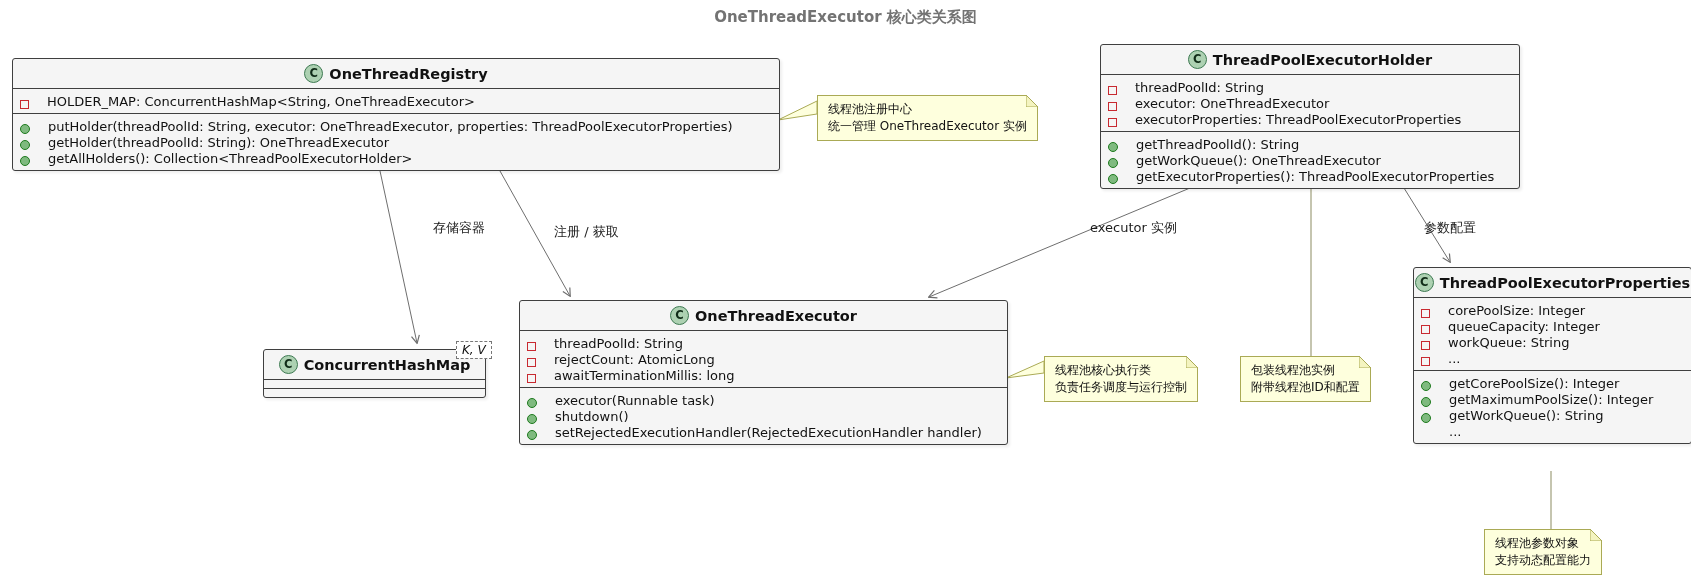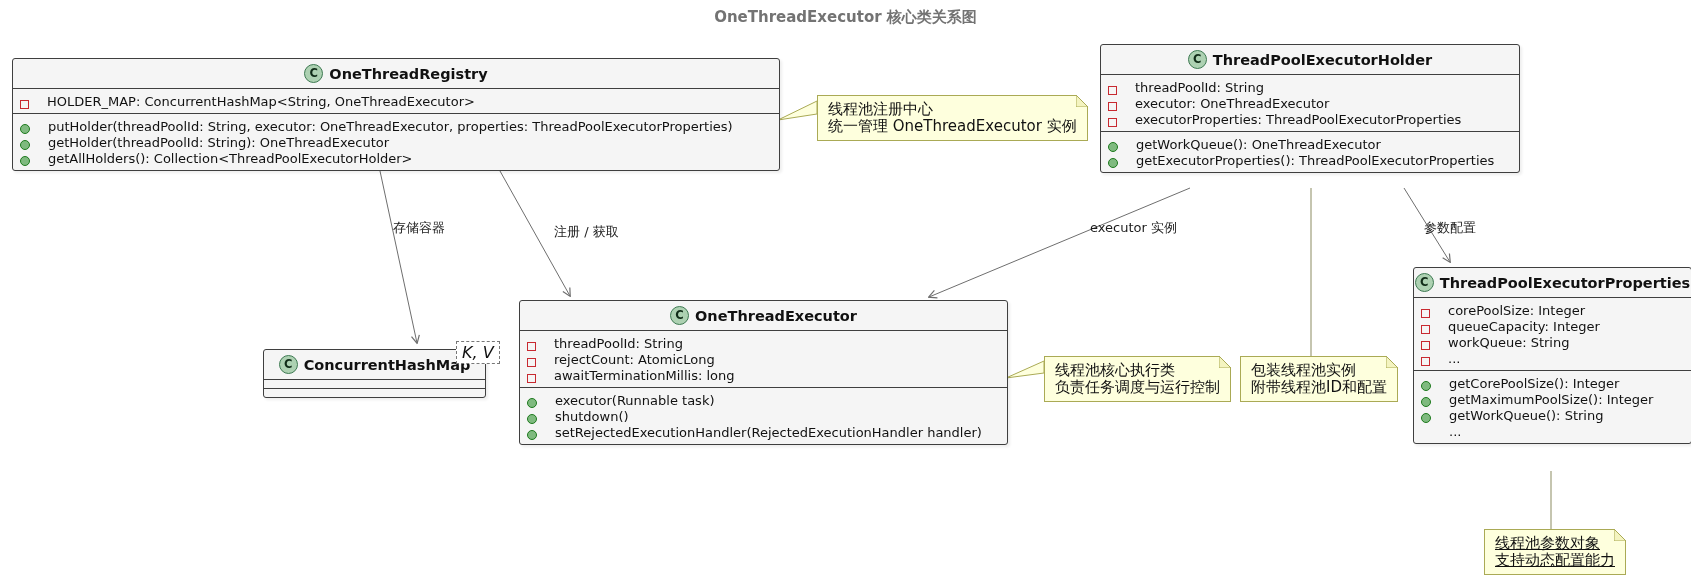--- a/index.html
+++ b/index.html
@@ -41,27 +41,27 @@
   }
   .m-icon{
     flex:0 0 auto;width:8px;height:8px;border-radius:50%;
     background:#7fba7f;border:1px solid #1e7a1e;
   }
   .no-icon{flex:0 0 auto;width:10px;height:8px;}
   .uml-empty{height:8px;}
   .uml-empty + .uml-empty{border-top:1px solid #3f3f3f;}
   .generic-tag{
     position:absolute;padding:1px 5px;background:#ffffff;border:1px dashed #777;
-    font-size:16px;font-style:italic;z-index:3;white-space:nowrap;
+    font-size:12px;font-style:italic;z-index:3;white-space:nowrap;
   }
 
   
   .note{
     position:absolute;background:#FEFFDD;border:1px solid #aaaa55;
-    padding:5px 10px;font-size:15px;line-height:17px;z-index:4;white-space:nowrap;
+    padding:5px 10px;font-size:12px;line-height:17px;z-index:4;white-space:nowrap;
   }
   .ear{position:absolute;top:-1px;right:-1px;width:12px;height:12px;}
 
   
   .edge-label{
     position:absolute;font-size:13px;color:#1c1c1c;z-index:3;white-space:nowrap;
   }
 </style>
 </head>
 <body>
@@ -126,20 +126,24 @@
       <span>executor: OneThreadExecutor</span>
     </div>
     <div class="member">
       <span class="f-icon"></span>
       <span>executorProperties: ThreadPoolExecutorProperties</span>
     </div>
   </div>
   <div class="uml-section">
     <div class="member">
       <span class="m-icon"></span>
+      <span>getThreadPoolId(): String</span>
+    </div>
+    <div class="member">
+      <span class="m-icon"></span>
       <span>getWorkQueue(): OneThreadExecutor</span>
     </div>
     <div class="member">
       <span class="m-icon"></span>
       <span>getExecutorProperties(): ThreadPoolExecutorProperties</span>
     </div>
   </div>
 </div>
 
 <div class="uml-class" style="left:519px;top:300px;width:487px;">
@@ -223,21 +227,21 @@
 <div class="uml-class" style="left:263px;top:349px;width:221px;">
   <div class="uml-header">
     <span class="c-icon">C</span>
     <span class="c-name">ConcurrentHashMap</span>
   </div>
   <div class="uml-empty"></div>
   <div class="uml-empty"></div>
 </div>
 <div class="generic-tag" style="left:456px;top:341px;">K, V</div>
 
-<span class="edge-label" style="left:393px;top:219px;">存储容器</span>
+<span class="edge-label" style="left:393px;top:219px;padding-left:40px;">存储容器</span>
 <span class="edge-label" style="left:554px;top:223px;">注册 / 获取</span>
 <span class="edge-label" style="left:1090px;top:219px;">executor 实例</span>
 <span class="edge-label" style="left:1424px;top:219px;">参数配置</span>
 
 <div class="note" style="left:817px;top:95px;">
   <svg class="ear" width="12" height="12" viewBox="0 0 12 12">
     <path d="M0,0 L12,0 L12,12 Z" fill="#ffffff"></path>
     <path d="M0,0 L0,12 L12,12 Z" fill="#f4f4c0" stroke="#aaaa55" stroke-width="1"></path>
   </svg>
   <div>线程池注册中心</div>
@@ -255,20 +259,20 @@
 
 <div class="note" style="left:1240px;top:356px;">
   <svg class="ear" width="12" height="12" viewBox="0 0 12 12">
     <path d="M0,0 L12,0 L12,12 Z" fill="#ffffff"></path>
     <path d="M0,0 L0,12 L12,12 Z" fill="#f4f4c0" stroke="#aaaa55" stroke-width="1"></path>
   </svg>
   <div>包装线程池实例</div>
   <div>附带线程池ID和配置</div>
 </div>
 
-<div class="note" style="left:1484px;top:529px;text-decoration:underline;">
+<div class="note" style="left:1484px;top:529px;">
   <svg class="ear" width="12" height="12" viewBox="0 0 12 12">
     <path d="M0,0 L12,0 L12,12 Z" fill="#ffffff"></path>
     <path d="M0,0 L0,12 L12,12 Z" fill="#f4f4c0" stroke="#aaaa55" stroke-width="1"></path>
   </svg>
   <div>线程池参数对象</div>
   <div>支持动态配置能力</div>
 </div>
 
 </body></html>

